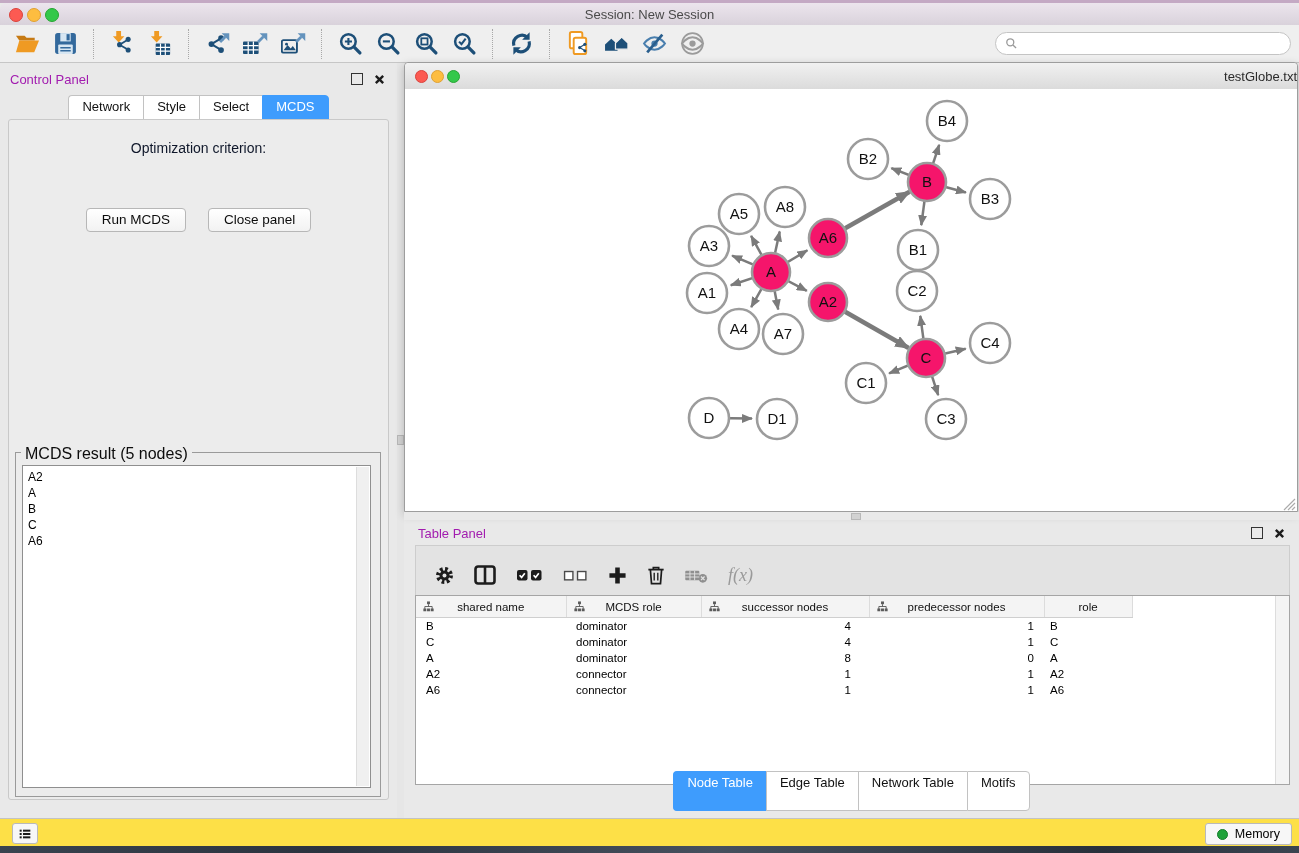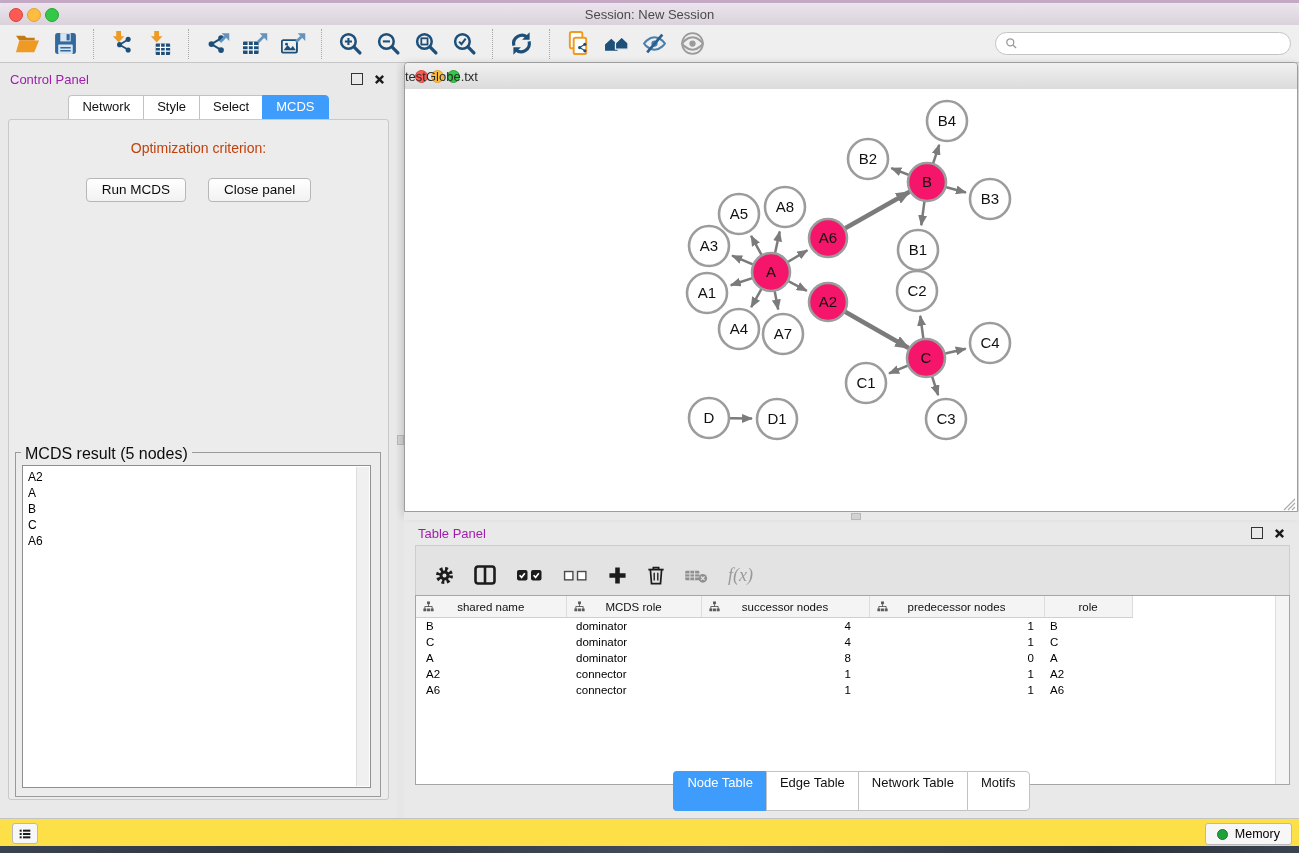--- a/index.html
+++ b/index.html
@@ -36,29 +36,29 @@
   .close-btn{display:inline-flex}
   .close-btn svg{width:11px;height:11px}
   .cp-tabs{position:absolute;top:32px;left:0;width:100%;display:flex;justify-content:center}
   .seg-tab{font-size:13px;padding:3px 13px 20px;background:#fff;border:1px solid #c2c2c2;
     border-right:none;color:#111;white-space:nowrap}
   .seg-tab:first-child{border-radius:4px 0 0 4px}
   .seg-tab:last-child{border-radius:0 4px 4px 0;border-right:1px solid #c2c2c2}
   .seg-tab.active{background:#3e9cfd;color:#fff;border-color:#3e9cfd}
   .cp-body{position:absolute;left:8px;right:8px;top:56px;height:681px;background:#ececec;
     border:1px solid #c9c9c9;border-radius:3px;box-sizing:border-box}
-  .opt-label{position:absolute;top:20px;width:100%;text-align:center;font-size:14px;color:#c2410c}
+  .opt-label{position:absolute;top:20px;width:100%;text-align:center;font-size:14px;color:#0f172a}
   .dropdown{position:absolute;top:39px;left:33px;width:314px;height:24px;background:#fff;
     border:1px solid #b2b2b2;border-radius:4px;display:flex;align-items:center;box-sizing:border-box}
   .dropdown .val{flex:1;font-size:13.5px;padding-left:9px;color:#0c0c0c;white-space:nowrap;overflow:hidden}
   .stepper{width:19px;align-self:stretch;background:linear-gradient(#8fc1f8,#3d8df2);
     border-radius:0 3px 3px 0;display:flex;flex-direction:column;align-items:center;justify-content:center;gap:2px;flex:none}
   .arr-up{width:0;height:0;border-left:3.5px solid transparent;border-right:3.5px solid transparent;border-bottom:4.5px solid #fff}
   .arr-dn{width:0;height:0;border-left:3.5px solid transparent;border-right:3.5px solid transparent;border-top:4.5px solid #fff}
-  .cp-buttons{position:absolute;top:58px;width:100%;display:flex;justify-content:center;gap:22px}
+  .cp-buttons{position:absolute;top:88px;width:100%;display:flex;justify-content:center;gap:22px}
   .btn{background:linear-gradient(#ffffff,#f2f2f2);border:1px solid #b7b7b7;border-radius:4px;
     font-size:13.5px;padding:3px 15px 4px;color:#0c0c0c;font-family:"Liberation Sans",sans-serif}
   .result-box{position:absolute;left:6px;right:7px;top:332px;bottom:2px;border:1px solid #9a9a9a}
   .result-legend{position:absolute;top:-8px;left:5px;background:#ececec;padding:0 4px;font-size:16px;color:#0c0c0c}
   .result-list{position:absolute;left:6px;right:9px;top:12px;bottom:8px;background:#fff;
     border:1px solid #8f8f8f;font-size:12px;line-height:16px;padding:3px 0 0 5px;box-sizing:border-box}
   .result-scroll{position:absolute;top:1px;bottom:1px;right:1px;width:12px;background:#f0f0f0;border-left:1px solid #ddd}
   
   .vdivider{position:absolute;left:397px;top:63px;width:7px;height:755px;background:#e6e6e6}
   .vdivider .handle{position:absolute;top:372px;left:0;width:7px;height:10px;background:#d2d2d2;
@@ -66,21 +66,21 @@
   .hdivider{position:absolute;left:404px;top:512px;width:895px;height:8px;background:#e9e9e9}
   .hdivider .handle{position:absolute;left:447px;top:1px;width:10px;height:7px;background:#d2d2d2;
     border:1px solid #b8b8b8;box-sizing:border-box}
   
   .network-window{position:absolute;left:404px;top:62px;width:894px;height:450px;background:#fff;
     border:1px solid #9d9d9d;box-sizing:border-box;box-shadow:0 3px 10px rgba(0,0,0,.22);border-radius:4px 4px 0 0}
   .nw-titlebar{position:absolute;top:0;left:0;right:0;height:26px;
     background:linear-gradient(#f1f1f1,#dbdbdb);border-bottom:1px solid #b2b2b2;border-radius:4px 4px 0 0}
   .nw-titlebar .tl{top:7px}
   .nw-titlebar .tl.r{left:10px}.nw-titlebar .tl.y{left:26px}.nw-titlebar .tl.g{left:42px}
-  .nw-title{position:absolute;width:100%;text-align:left;top:6px;font-size:13px;color:#2b2b2b}
+  .nw-title{position:absolute;width:100%;text-align:right;top:6px;font-size:13px;color:#2b2b2b}
   .nw-canvas{position:absolute;top:26px;left:0;right:0;bottom:0;background:#fff;overflow:hidden}
   #graph-svg{position:absolute;top:0;left:0}
   .resize-grip{position:absolute;right:1px;bottom:1px;width:13px;height:13px}
   
   .table-panel{position:absolute;left:404px;top:520px;width:895px;height:298px}
   .table-panel .panel-title{left:14px;top:6px}
   .table-panel .panel-btns{right:14px;top:7px}
   .tp-toolbar{position:absolute;left:11px;right:9px;top:25px;height:60px;background:#e3e3e3;
     border:1px solid #cdcdcd;display:flex;align-items:center;gap:20px;padding-left:19px;box-sizing:border-box}
   .ticon{display:flex;align-items:center;background:none;border:none;padding:0}

